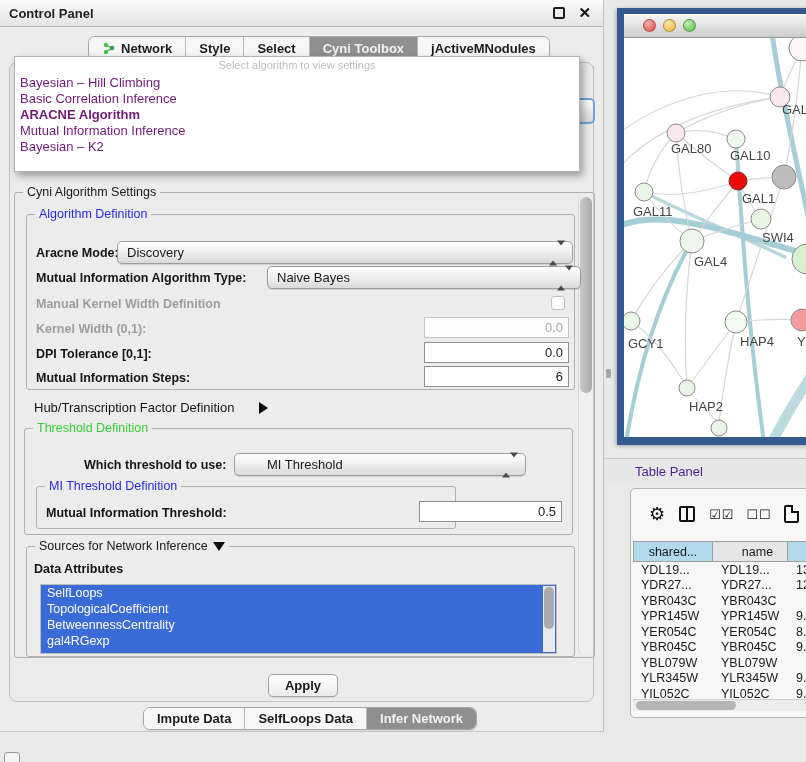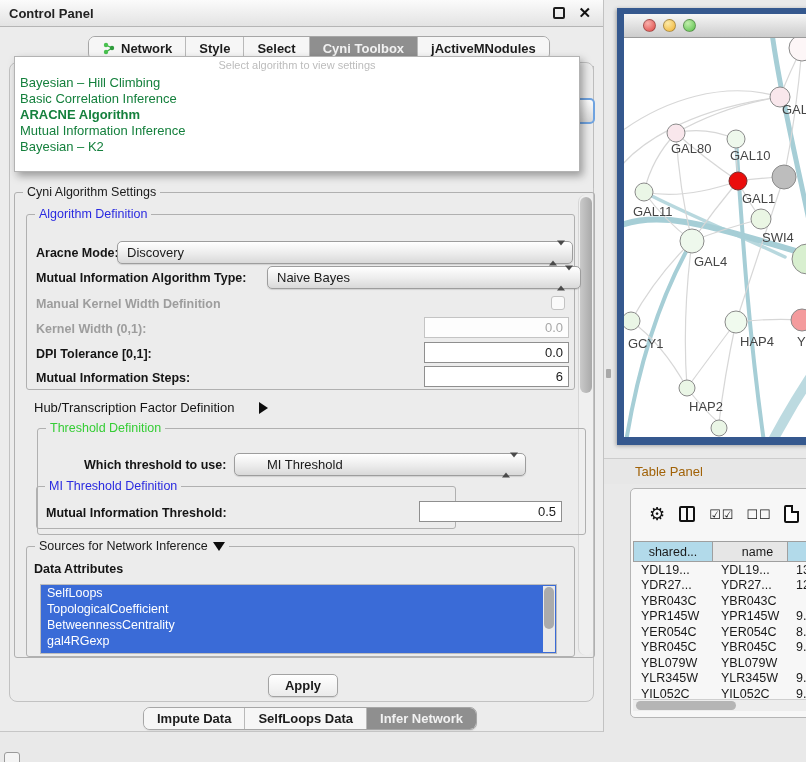--- a/index.html
+++ b/index.html
@@ -36,21 +36,21 @@
   
   #combo-fragment { position:absolute; left:575px; top:98px; width:20px; height:26px;
     border:2px solid #6fa3e0; border-left:none; border-radius:0 5px 5px 0;
     background:linear-gradient(#fdfdfd,#d8d8d8); }
   #panel-line-fragment { position:absolute; left:593px; top:66px; width:1px; height:122px; background:#bdbdbd; }
 
   
   #algo-popup { position:absolute; left:14px; top:56px; width:566px; height:116px;
     background:#ffffff; border:1px solid #b3b3b3; box-shadow:3px 4px 8px rgba(0,0,0,.35); }
   #algo-popup .ph { height:18px; text-align:center; font-size:11px; color:#bcbcbc; padding-top:2px; }
-  #algo-popup .item { height:16px; line-height:16px; font-size:13px; padding-left:5px; color:#15803d; }
+  #algo-popup .item { height:16px; line-height:16px; font-size:13px; padding-left:5px; color:#701a75; }
   #algo-popup .item.bold { font-weight:bold; }
 
   
   .groupbox { position:absolute; border:1px solid #b0b0b0; border-radius:3px; }
   .legend { position:absolute; top:-8px; left:8px; background:#ececec; padding:0 4px;
     font-size:12.5px; white-space:nowrap; display:flex; align-items:center; gap:5px; }
   .legend.blue { color:#2a2ae0; }
   .legend.green { color:#35cd35; }
 
   .lbl { position:absolute; font-size:12.5px; font-weight:bold; color:#151515; white-space:nowrap; }
@@ -104,21 +104,21 @@
     border-bottom:1px solid #9a9a9a; display:flex; align-items:center; padding-left:19px; gap:7px; }
   .light { width:13px; height:13px; border-radius:50%; border:1px solid rgba(0,0,0,.3); }
   .light.red { background:radial-gradient(circle at 35% 30%, #f8b0ac, #df4744); }
   .light.yellow { background:radial-gradient(circle at 35% 30%, #fbe9a7, #f0b232); }
   .light.green { background:radial-gradient(circle at 35% 30%, #c0eeab, #58bf49); }
   #net-canvas { width:193px; height:399px; background:#ffffff; }
 
   
   #table-panel-label { position:absolute; left:604px; top:458px; width:202px; height:26px;
     background:#e7e7e7; border-top:1px solid #cccccc; display:flex; align-items:center; }
-  #table-panel-label span { font-size:13px; color:#a16207; padding-left:31px; }
+  #table-panel-label span { font-size:13px; color:#4c1d95; padding-left:31px; }
 
   #table-window { position:absolute; left:630px; top:488px; width:190px; height:230px;
     background:#f7f7f7; border:1px solid #b5b5b5; border-radius:5px; }
   #table-toolbar { position:absolute; left:0; top:0; width:100%; height:50px;
     display:flex; align-items:center; }
   .tb-icon { color:#111; display:flex; align-items:center; justify-content:center; }
   .icon-gear { margin-left:18px; font-size:18px; }
   .icon-gear::after { content:"⚙"; }
   .icon-cols { margin-left:14px; width:16px; height:16px; border:2px solid #111; border-radius:2px; position:relative; }
   .icon-cols::after { content:""; position:absolute; left:5px; top:0; width:2px; height:12px; background:#111; }
@@ -230,21 +230,21 @@
   <span class="lbl" style="left:36px; top:347px;">DPI Tolerance [0,1]:</span>
   <div class="tfield" style="left:424px; top:342px; width:145px;">0.0</div>
   <span class="lbl" style="left:36px; top:371px;">Mutual Information Steps:</span>
   <div class="tfield" style="left:424px; top:366px; width:145px;">6</div>
 
   <span class="lbl" style="left:34px; top:400px; font-weight:normal; font-size:13px; display:flex; align-items:center; gap:25px;">
     <span>Hub/Transcription Factor Definition</span>
     <span class="tri-right"></span>
   </span>
 
-  <div class="groupbox" style="left:37px; top:428px; width:549px; height:107px;padding-left:36px;">
+  <div class="groupbox" style="left:24px; top:428px; width:549px; height:107px;padding-left:36px;">
     <span class="legend green">Threshold Definition</span>
   </div>
   <span class="lbl" style="left:84px; top:458px;">Which threshold to use:</span>
   <div class="combo" style="left:234px; top:453px; width:292px;padding-left:32px;">
     <span>MI Threshold</span>
     <span class="arrows"><span class="up"></span><span class="dn"></span></span>
   </div>
   <div class="groupbox" style="left:36px; top:486px; width:420px; height:43px;">
     <span class="legend blue">MI Threshold Definition</span>
   </div>

